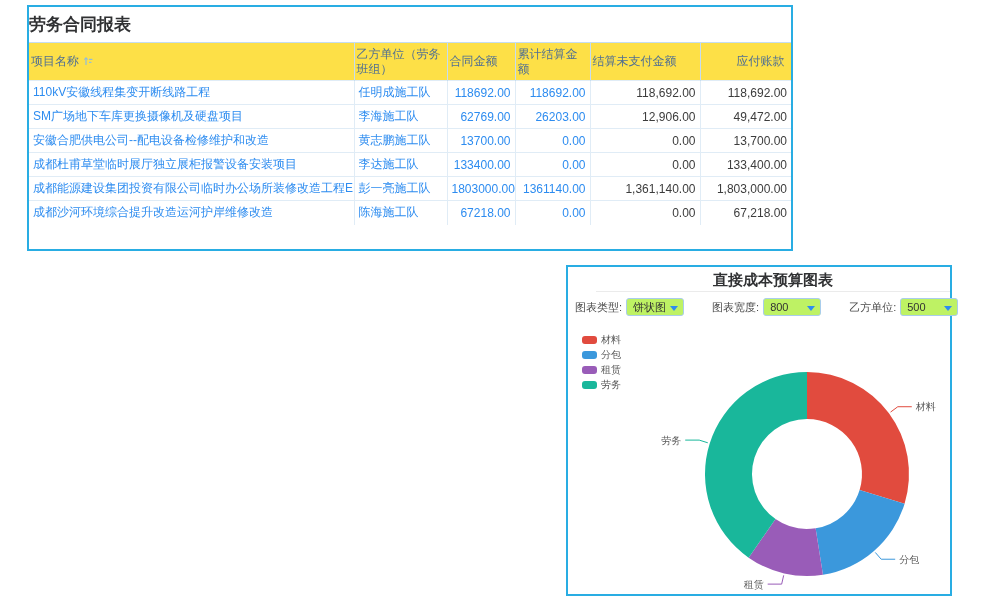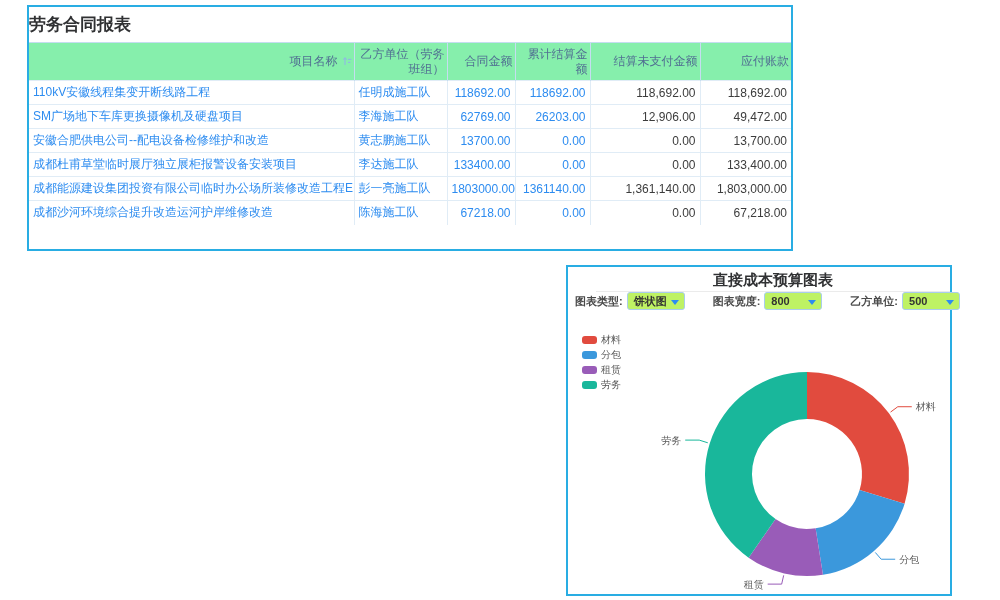--- a/index.html
+++ b/index.html
@@ -5,38 +5,38 @@
   * { margin:0; padding:0; box-sizing:border-box; }
   html,body { width:1000px; height:600px; background:#fff; overflow:hidden;
     font-family:"Liberation Sans","DejaVu Sans",sans-serif; }
 
   
   .report-panel { position:absolute; left:27px; top:5px; width:766px; height:246px;
     border:2px solid #29ade3; background:#fff; }
   .report-title { height:35px; line-height:35px; text-align:left;
     font-size:17px; font-weight:bold; color:#303133; }
   table.report { border-collapse:collapse; table-layout:fixed; width:762px; }
-  table.report th { background:#86efac; color:#517092; font-size:12px; font-weight:normal;
-    height:38px; text-align:right; border-right:1px solid #c5ddf0; border-top:1px solid #c5ddf0;
+  table.report th { background:#fde047; color:#517092; font-size:12px; font-weight:normal;
+    height:38px; text-align:left; border-right:1px solid #c5ddf0; border-top:1px solid #c5ddf0;
     line-height:1.25; padding:0 2px; }
   table.report th:last-child { border-right:none;padding-left:36px; }
   table.report td { height:24px; font-size:12px; border-top:1px solid #e0ecf6;
     border-right:1px solid #e0ecf6; white-space:nowrap; overflow:hidden; padding:0 4px; }
   table.report td:last-child { border-right:none; }
   td.c0, td.c1 { color:#2d8cf0; text-align:left; }
   td.c2, td.c3 { color:#2d8cf0; text-align:right; padding-right:7px; }
   td.c4, td.c5 { color:#3c3c3c; text-align:right; padding-right:7px; }
   .sort-ic { display:inline-block; vertical-align:-1px; margin-left:4px; }
 
   
   .chart-panel { position:absolute; left:566px; top:265px; width:386px; height:331px;
     border:2px solid #29ade3; background:#fff; }
   .chart-title { height:25px; line-height:25px; text-align:center; font-size:15px;
     font-weight:bold; color:#303133; border-bottom:1px solid #ebebeb;margin-left:28px; }
-  .controls { display:flex; align-items:flex-start; height:30px; padding-left:7px;font-weight:bold; }
+  .controls { display:flex; align-items:center; height:30px; padding-left:7px; }
   .ctl-group { display:flex; align-items:center; margin-right:28px; }
   .ctl-label { font-size:11px; color:#4a4a4a; margin-right:4px; white-space:nowrap; }
   .ctl-select { position:relative; width:58px; height:18px; background:#bef264;
     border:1px solid #a9cdec; border-radius:3px; font-size:11px; color:#333;
     line-height:16px; padding-left:6px; cursor:pointer; }
   .caret { position:absolute; right:5px; top:7px; width:0; height:0;
     border-left:4px solid transparent; border-right:4px solid transparent;
     border-top:5px solid #2d8cf0; }
 
   .legend { position:absolute; left:14px; top:66px; z-index:2; }

